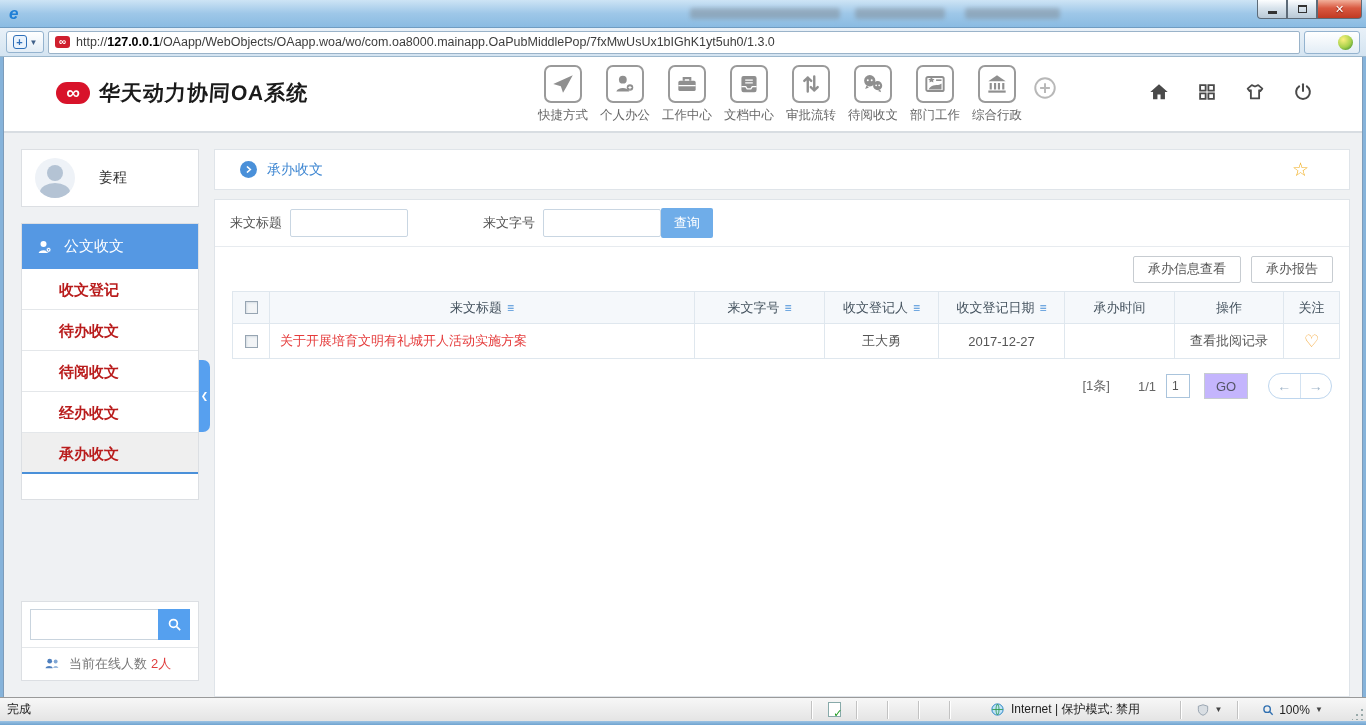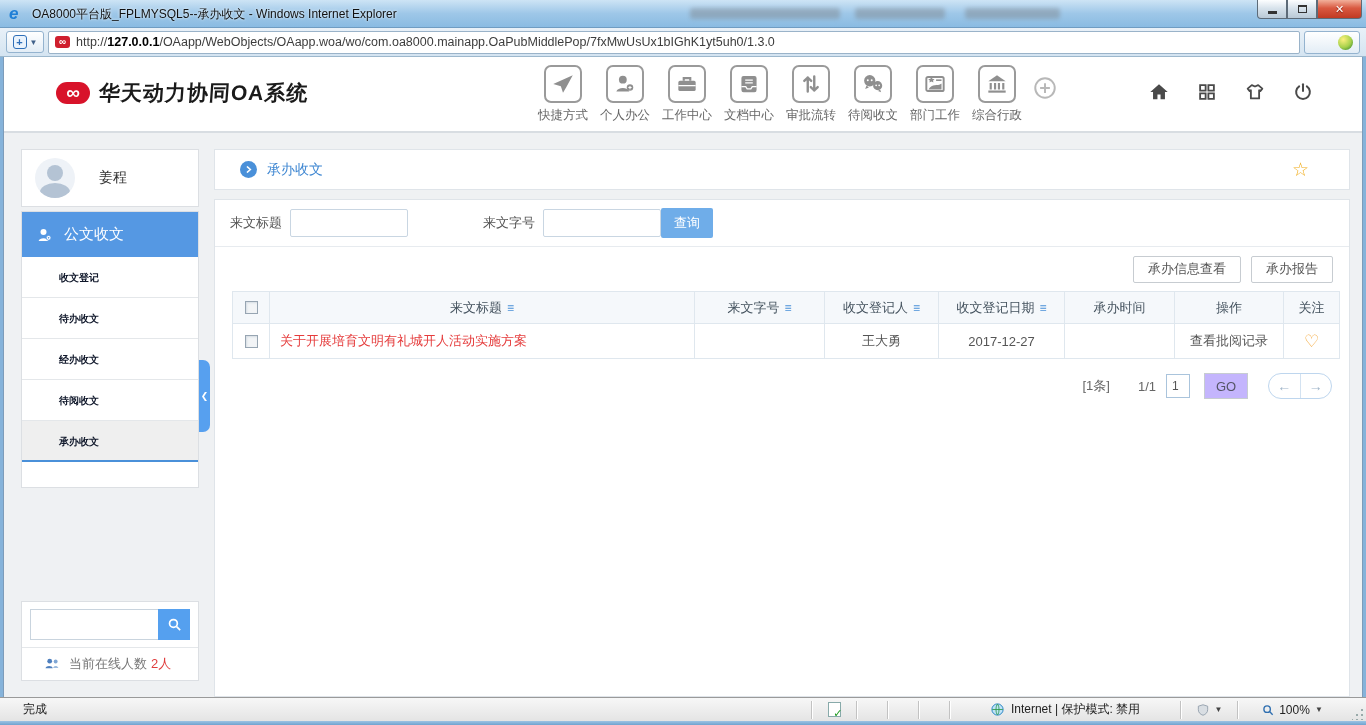--- a/index.html
+++ b/index.html
@@ -86,27 +86,27 @@
   .side-card { position:absolute; left:17px; top:14px; width:178px; height:58px;
     background:#fff; border:1px solid #dcdfe3; display:flex; align-items:center; }
   .avatar { width:40px; height:40px; border-radius:50%; background:#eef2f7;
     margin-left:13px; position:relative; overflow:hidden; }
   .avatar .head { position:absolute; left:12px; top:7px; width:16px; height:16px;
     border-radius:50%; background:#b4c3d4; }
   .avatar .shoulders { position:absolute; left:5px; top:25px; width:30px; height:18px;
     border-radius:50% 50% 0 0; background:#b4c3d4; }
   .side-user-name { margin-left:24px; font-size:14px; color:#333; }
 
-  .side-menu { position:absolute; left:17px; top:76px; width:178px; height:277px;
+  .side-menu { position:absolute; left:17px; top:88px; width:178px; height:277px;
     background:#fff; border:1px solid #dcdfe3; }
   .menu-head { height:45px; background:#5598e3; color:#fff; display:flex;
     align-items:center; font-size:15px; }
   .menu-head svg { width:18px; height:18px; margin:0 10px 0 14px; }
-  .menu-item { height:41px; line-height:41px; padding-left:37px; font-size:10px;
-    font-weight:bold; color:#0f172a; border-bottom:1px solid #e4e7ea; background:#fff;
+  .menu-item { height:41px; line-height:41px; padding-left:37px; font-size:15px;
+    font-weight:bold; color:#b91c1c; border-bottom:1px solid #e4e7ea; background:#fff;
     cursor:pointer; }
   .menu-item.active { background:#efefef; border-bottom:2px solid #4a90d9; }
 
   .side-bottom { position:absolute; left:17px; top:466px; width:178px; height:80px;
     background:#fff; border:1px solid #dcdfe3; }
   .side-search { display:flex; margin:7px 8px 0 8px; }
   .side-search input { width:128px; height:31px; border:1px solid #c9d4de;
     border-right:none; padding:0 6px; font-size:13px; outline:none; }
   .side-search-btn { width:33px; height:31px; background:#55a0ef; border:none;
     display:flex; align-items:center; justify-content:center; cursor:pointer; }
@@ -175,21 +175,21 @@
     border-radius:13px; display:flex; overflow:hidden; background:#fff; }
   .pg-arrow { flex:1; display:flex; align-items:center; justify-content:center;
     color:#9fb4c8; font-size:14px; cursor:pointer; }
   .pg-arrow.prev { border-right:1px solid #d3e2f1; }
 
   
   .statusbar { position:absolute; left:0; top:697px; width:1366px; height:24px;
     background:linear-gradient(#f7f7f7,#e4e4e4); border-top:1px solid #9a9a9a;
     display:flex; align-items:center; font-size:12px; color:#222; }
   .sb-sep { width:1px; height:18px; background:#c2c2c2; box-shadow:1px 0 0 #fff; }
-  .sb-left { flex:1; padding-left:23px; }
+  .sb-left { flex:1; padding-left:7px; }
   .sb-cell { height:100%; display:flex; align-items:center; justify-content:center; }
   .sb-ico-doc { width:13px; height:15px; background:#fff; border:1px solid #8aa;
     position:relative; }
   .sb-ico-doc::after { content:"✓"; position:absolute; right:-3px; bottom:-4px;
     color:#1d9a1d; font-size:11px; font-weight:bold; }
   .sb-globe { width:15px; height:15px; margin-right:6px; }
   .sb-caret { font-size:8px; color:#444; margin-left:5px; }
   .sb-shield { width:14px; height:14px; }
   .mag { width:14px; height:14px; margin-right:4px; }
   .grip { width:12px; height:12px; margin:8px 2px 0 6px;
@@ -203,21 +203,20 @@
   .bottomedge { position:absolute; left:0; top:721px; width:1366px; height:4px;
     background:linear-gradient(#9cc3e4,#6fa3cf); }
 </style>
 </head>
 <body>
 
 <div class="frame">
 
   <div class="titlebar">
     <span class="ie-ico">e</span>
-    <span class="ttl">OA8000平台版_FPLMYSQL5--承办收文 - Windows Internet Explorer</span>
     <div class="smudge" style="left:690px;width:150px;"></div>
     <div class="smudge" style="left:855px;width:90px;"></div>
     <div class="smudge" style="left:965px;width:95px;"></div>
     <div class="winbtns">
       <div class="winbtn min">
           <span class="minbar"></span>
         </div>
       <div class="winbtn">
           <span class="maxbox"></span>
         </div>
@@ -380,22 +379,22 @@
           <svg viewBox="0 0 24 24">
               <circle cx="10" cy="8" r="4" fill="#fff"></circle>
               <path d="M3.5 20c1-5 12-5 13 0z" fill="#fff"></path>
               <circle cx="16.8" cy="15.8" r="3.2" fill="#fff" stroke="#5598e3"></circle>
               <circle cx="16.8" cy="15.8" r="1.1" fill="#5598e3"></circle>
             </svg>
           <span>公文收文</span>
         </div>
         <div class="menu-item">收文登记</div>
         <div class="menu-item">待办收文</div>
+        <div class="menu-item">待阅收文</div>
         <div class="menu-item">经办收文</div>
-        <div class="menu-item">待阅收文</div>
         <div class="menu-item active">承办收文</div>
       </div>
 
       <div class="side-bottom">
         <div class="side-search">
           <input type="text" style="">
           <button class="side-search-btn">
             <svg viewBox="0 0 24 24" fill="none" stroke="#fff" stroke-width="2.4">
                 <circle cx="10.5" cy="10.5" r="5.5"></circle>
                 <path d="M15 15l5 5"></path>

